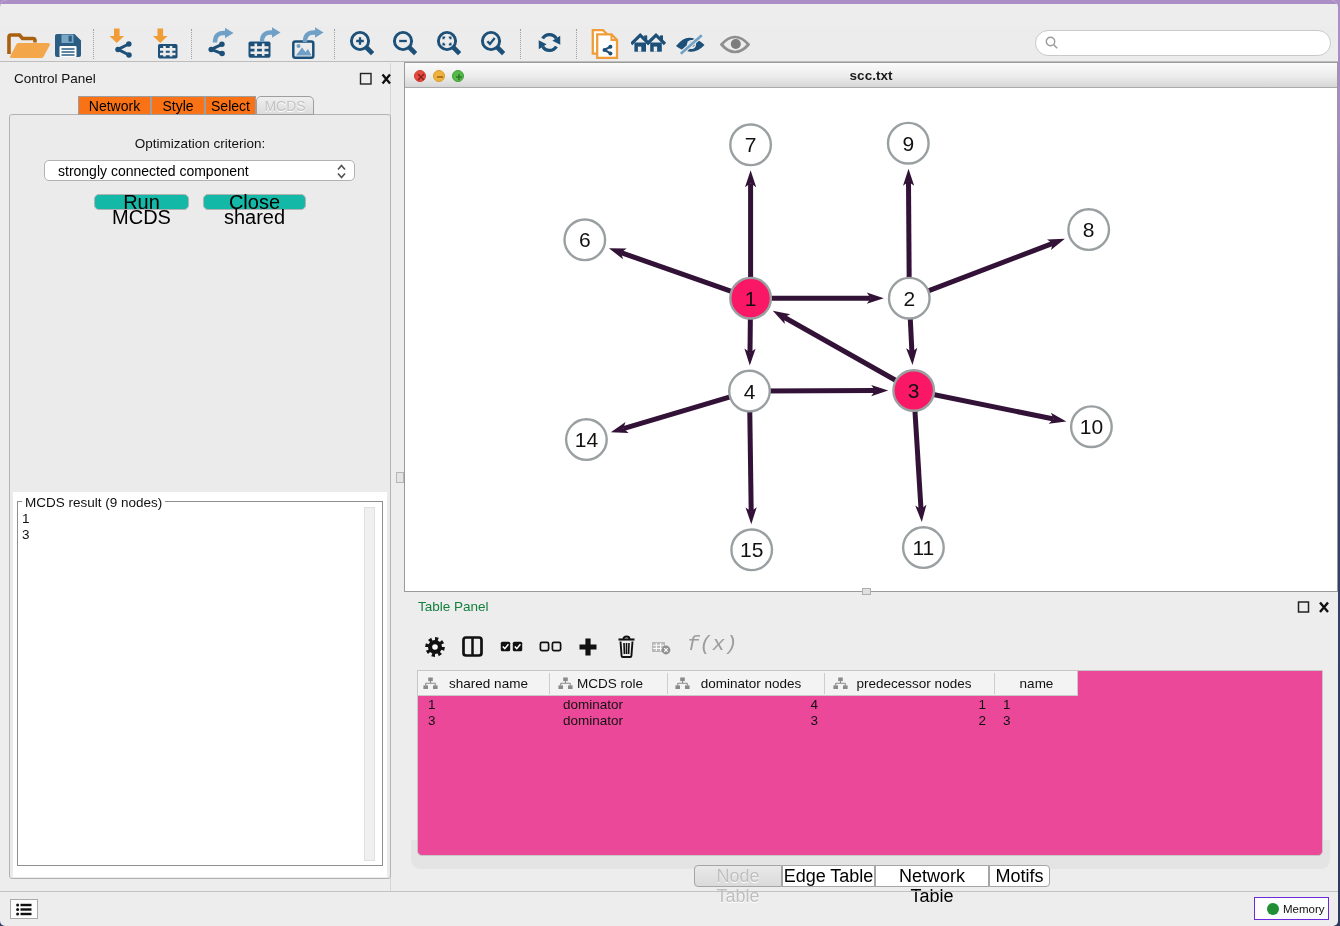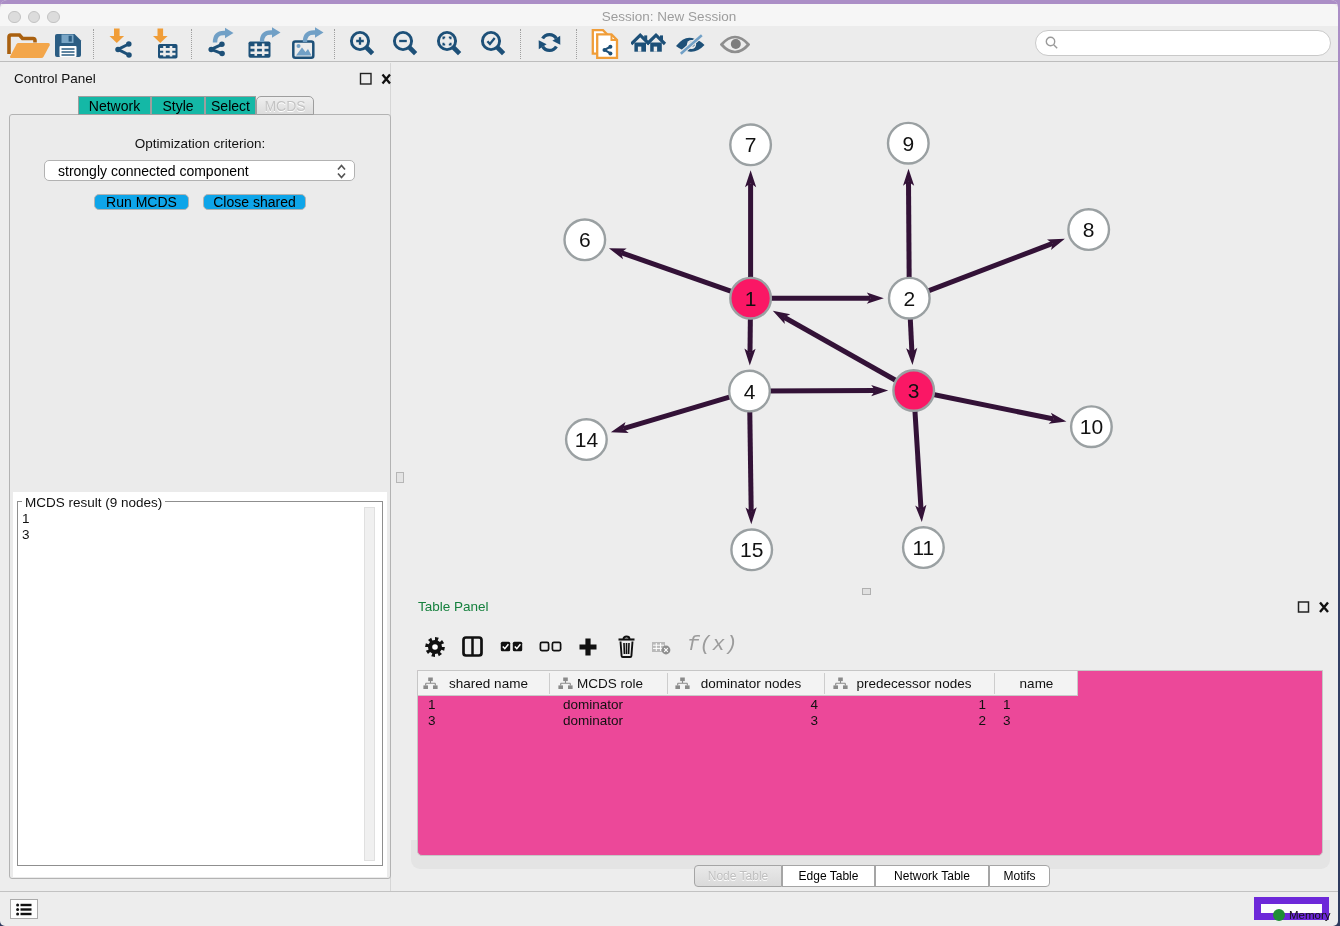--- a/index.html
+++ b/index.html
@@ -9,59 +9,53 @@
 #purple{position:absolute;left:0;top:0;width:1338px;height:3.5px;background:#ab8ec6;border-radius:7px 7px 0 0}
 #titlebar{position:absolute;left:0;top:3.5px;width:1338px;height:23.5px;background:#f6f6f6;border-radius:6px 6px 0 0}
 .tl{position:absolute;top:7px;width:12.5px;height:12.5px;border-radius:50%;background:#dcdcdc;border:1px solid #c3c3c3}
 #title{position:absolute;top:5px;left:0;width:1338px;text-align:center;font-size:13.5px;color:#9d9d9d}
 #toolbar{position:absolute;left:0;top:26px;width:1338px;height:36px;background:#ececec;border-bottom:1px solid #bdbdbd}
 .tsep{position:absolute;top:3px;height:30px;width:0;border-left:1px dotted #9f9f9f}
 #search{position:absolute;left:1035px;top:4px;width:296px;height:26px;background:#fff;border:1.5px solid #c9c9c9;border-radius:13px}
 
 #cp-title{position:absolute;left:14px;top:71px;font-size:13.5px;color:#111}
 #tabs{position:absolute;left:78px;top:96px;height:19px}
-.tab{position:absolute;top:0;height:19px;background:#14b8a6;border:1px solid #9e9e9e;font-size:14px;color:#000;text-align:center;line-height:18px}
+.tab{position:absolute;top:0;height:19px;background:#f97316;border:1px solid #9e9e9e;font-size:14px;color:#000;text-align:center;line-height:18px}
 #tabpanel{position:absolute;left:9px;top:114px;width:382px;height:765px;background:#ebebeb;border:1px solid #b3b3b3;border-radius:3px}
 #optlabel{position:absolute;left:0;top:136px;width:400px;text-align:center;font-size:13.5px;color:#111}
 #combo{position:absolute;left:44px;top:159.5px;width:311px;height:21.5px;background:#fff;border:1px solid #b2b2b2;border-radius:5px;font-size:14px;color:#000;line-height:20px;padding-left:13px}
-.btn{position:absolute;height:16px;background:#0ea5e9;border:1px solid #b2b2b2;border-radius:5px;font-size:14px;color:#000;text-align:center;top:194px;line-height:15px}
+.btn{position:absolute;height:16px;background:#14b8a6;border:1px solid #b2b2b2;border-radius:5px;font-size:20px;color:#000;text-align:center;top:194px;line-height:15px}
 #resultwhite{position:absolute;left:13px;top:492px;width:374px;height:385px;background:#fff}
 #fieldset{position:absolute;left:17px;top:501px;width:366px;height:365px;border:1px solid #8f8f8f}
 #legend{position:absolute;left:22px;top:494.5px;background:#fff;padding:0 3px;font-size:13.5px;color:#111}
 #mcdsvals{position:absolute;left:22px;top:511px;font-size:13.5px;color:#111;line-height:15.9px}
 #sbtrack{position:absolute;left:364px;top:507px;width:11px;height:354px;background:#f0f0f0;border:1px solid #e0e0e0}
 
 #scc{position:absolute;left:404px;top:62px;width:934px;height:530px;border:1px solid #9a9a9a;background:#fff}
 #scctb{position:absolute;left:0;top:0;width:932px;height:25px;background:linear-gradient(180deg,#fbfbfb,#ececec 55%,#d6d6d6);border-bottom:1px solid #aaa}
 #scctitle{position:absolute;left:0;top:4.5px;width:932px;text-align:center;font-size:13.5px;font-weight:bold;color:#1a1a1a}
 .mtl{position:absolute;top:7px;width:12px;height:12px;border-radius:50%}
 
 #tp-title{position:absolute;left:418px;top:599px;font-size:13.5px;color:#15803d}
 #tablewhite{position:absolute;left:417px;top:670px;width:906px;height:186px;background:#ec4899;border:1px solid #c6c6c6;border-radius:0 0 5px 5px}
 #thead{position:absolute;left:0;top:0;width:660px;height:25px;background:#f3f3f3;border-bottom:1px solid #c9c9c9;border-right:1px solid #c9c9c9}
 .hsep{position:absolute;top:2px;height:21px;width:0;border-left:1px solid #cdcdcd}
 .hlab{position:absolute;top:5px;font-size:13.5px;color:#111;text-align:center}
 .cell{position:absolute;font-size:13.5px;color:#111}
 
-.btab{position:absolute;top:865px;height:22px;border:1px solid #a5a5a5;background:#fff;font-size:12px;text-align:center;line-height:20px;color:#000}
+.btab{position:absolute;top:865px;height:22px;border:1px solid #a5a5a5;background:#fff;font-size:18px;text-align:center;line-height:20px;color:#000}
 
 #statusline{position:absolute;left:0;top:891px;width:1338px;border-top:1px solid #c2c2c2}
 #listbtn{position:absolute;left:10px;top:899px;width:28px;height:20px;background:#fdfdfd;border:1px solid #ababab}
-#membtn{position:absolute;left:1254px;top:897px;width:75px;height:23px;background:#fdfdfd;border:7px solid #6d28d9;font-size:12.5px;color:#111}
+#membtn{position:absolute;left:1254px;top:897px;width:75px;height:23px;background:#fdfdfd;border:1px solid #6d28d9;font-size:12.5px;color:#111}
 </style></head>
 <body>
 <div id="wall"></div>
 <div id="win">
   <div id="purple"></div>
-  <div id="titlebar">
-    <div class="tl" style="left:8px"></div>
-    <div class="tl" style="left:27.5px"></div>
-    <div class="tl" style="left:47px"></div>
-    <div id="title">Session: New Session</div>
-  </div>
   <div id="toolbar">
     <svg class="abs" style="left:7px;top:5px" width="46" height="28" viewBox="0 0 46 28">
         <path d="M2 23 L2 6 Q2 4 4 4 L12.5 4 L15.5 7.5 L26 7.5 Q28 7.5 28 9.5 L28 11.5" fill="none" stroke="#a9600f" stroke-width="3.6"></path>
         <path d="M3 25.5 L9.5 13.2 Q10.1 12.1 11.5 12.1 L41.5 12.1 Q43.6 12.6 42.7 14.3 L36.4 26 Q35.8 27 34.4 27 L4.6 27 Q2.4 27 3 25.5 Z" fill="#f3a64a"></path>
       </svg>
       <svg class="abs" style="left:54px;top:7px" width="28" height="25" viewBox="0 0 28 25">
         <path d="M1 3 Q1 1 3 1 L20.5 1 L27 7.5 L27 22 Q27 24 25 24 L3 24 Q1 24 1 22 Z" fill="#2b5d83"></path>
         <rect x="7.5" y="1.5" width="12" height="8.5" fill="#7aa6c6"></rect>
         <rect x="14.6" y="2.8" width="3.2" height="5.8" fill="#2b5d83"></rect>
         <rect x="5.5" y="13" width="17" height="11" rx="1" fill="#fff"></rect>
@@ -209,20 +203,38 @@
       </svg>
   </div>
   <div id="optlabel">Optimization criterion:</div>
   <div class="btn" style="left:94px;width:95px">Run MCDS</div>
   <div class="btn" style="left:203px;width:103px">Close shared</div>
   <div id="resultwhite"></div>
   <div id="fieldset"></div>
   <div id="legend">MCDS result (9 nodes)</div>
   <div id="mcdsvals">1<br>3</div>
   <div id="sbtrack"></div>
+  <div id="scc">
+
+    <div id="scctb">
+      <div class="mtl" style="left:9px;background:#e9493f;border:1px solid #ce3a31"></div>
+      <div class="mtl" style="left:28px;background:#f0b23c;border:1px solid #d99b2b"></div>
+      <div class="mtl" style="left:47px;background:#53bc48;border:1px solid #3f9e37"></div>
+      <svg class="abs" style="left:11.5px;top:9.5px" width="8" height="8" viewBox="0 0 8 8">
+          <path d="M1 1 L7 7 M7 1 L1 7" stroke="#8c241e" stroke-width="1.6"></path>
+        </svg>
+      <svg class="abs" style="left:30.5px;top:9.5px" width="8" height="8" viewBox="0 0 8 8">
+          <path d="M1 4 L7 4" stroke="#a2701c" stroke-width="1.8"></path>
+        </svg>
+      <svg class="abs" style="left:49.5px;top:9.5px" width="8" height="8" viewBox="0 0 8 8">
+          <path d="M1 4 L7 4 M4 1 L4 7" stroke="#2e7a28" stroke-width="1.6"></path>
+        </svg>
+      <div id="scctitle">scc.txt</div>
+    </div>
+  </div>
   <svg width="933" height="503" style="position:absolute;left:405px;top:88px">
       <g stroke="#331237" stroke-width="5">
         <line x1="345.6" y1="210.2" x2="345.6" y2="95.3"></line>
         <line x1="345.6" y1="210.2" x2="216.1" y2="164.6"></line>
         <line x1="345.6" y1="210.2" x2="465.8" y2="210.2"></line>
         <line x1="345.6" y1="210.2" x2="345.0" y2="264.6"></line>
         <line x1="504.3" y1="210.2" x2="503.5" y2="93.7"></line>
         <line x1="504.3" y1="210.2" x2="647.7" y2="155.4"></line>
         <line x1="504.3" y1="210.2" x2="506.9" y2="264.0"></line>
         <line x1="508.7" y1="302.5" x2="379.1" y2="229.2"></line>

